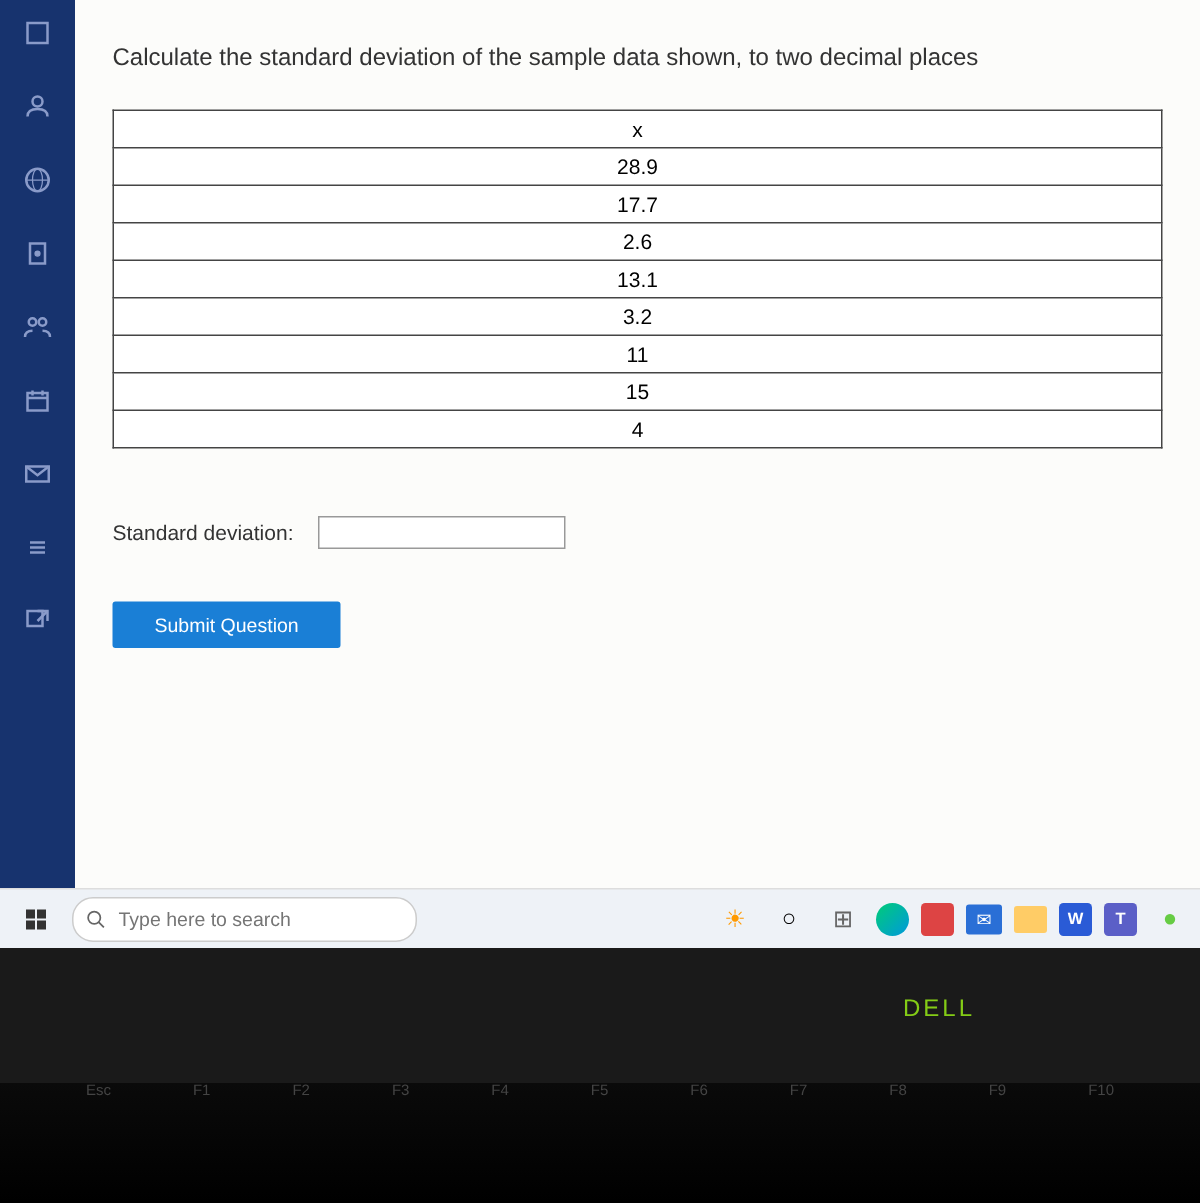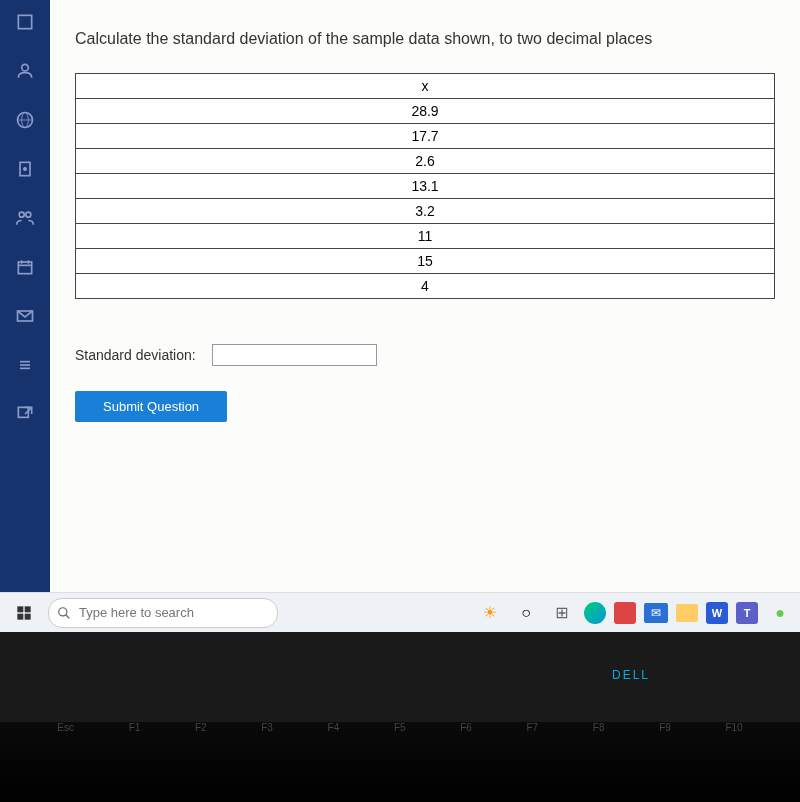--- a/index.html
+++ b/index.html
@@ -71,21 +71,21 @@
       background: #fff;
     }
     .data-table th {
       text-align: center;
       font-weight: normal;
     }
     .answer-row {
       display: flex;
       align-items: center;
       gap: 16px;
-      margin-bottom: 25px;
+      margin-bottom: 35px;
     }
     .answer-label {
       font-size: 14px;
       color: #333;
     }
     .answer-input {
       border: 1px solid #999;
       height: 22px;
       width: 165px;
       padding: 0 4px;
@@ -161,22 +161,22 @@
       display: flex;
       align-items: center;
       justify-content: center;
       font-size: 16px;
       border-radius: 3px;
     }
     .dell-logo {
       position: absolute;
       bottom: 120px;
       right: 150px;
-      color: #0ea5e9;
-      font-size: 12px;
+      color: #84cc16;
+      font-size: 16px;
       letter-spacing: 2px;
       font-family: Arial, sans-serif;
     }
     .keyboard-area {
       position: absolute;
       bottom: 0;
       left: 0;
       width: 800px;
       height: 80px;
       background: linear-gradient(#0a0a0a, #000);

